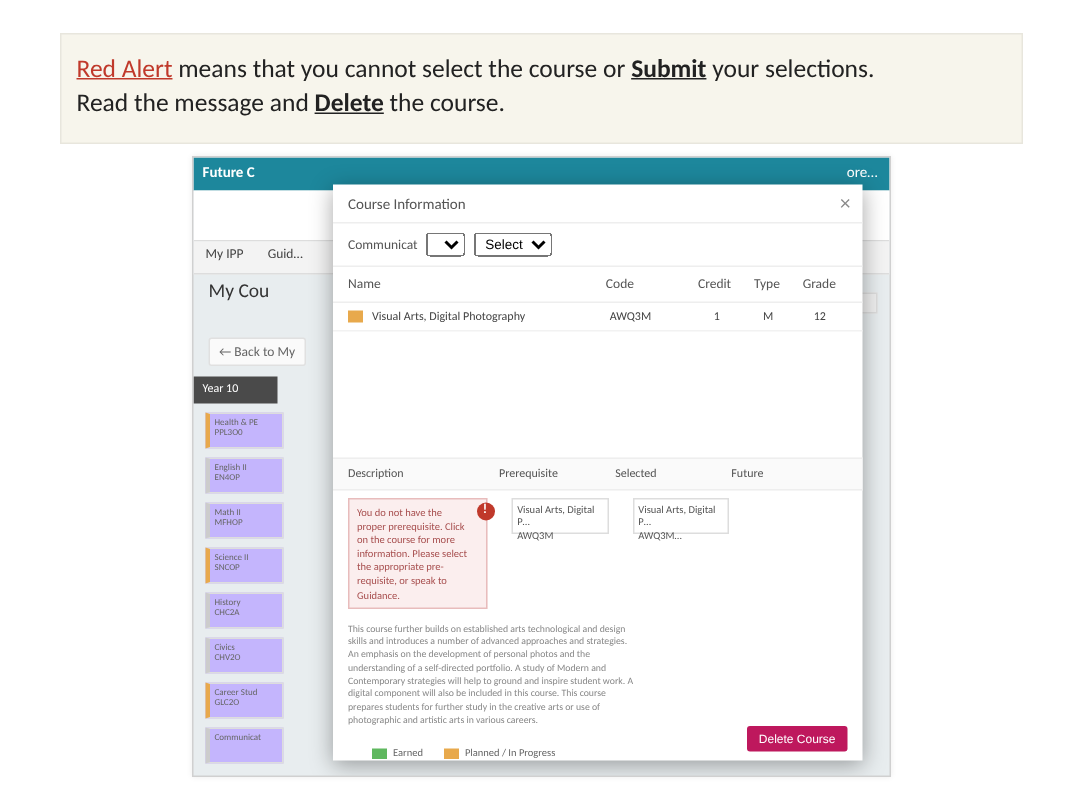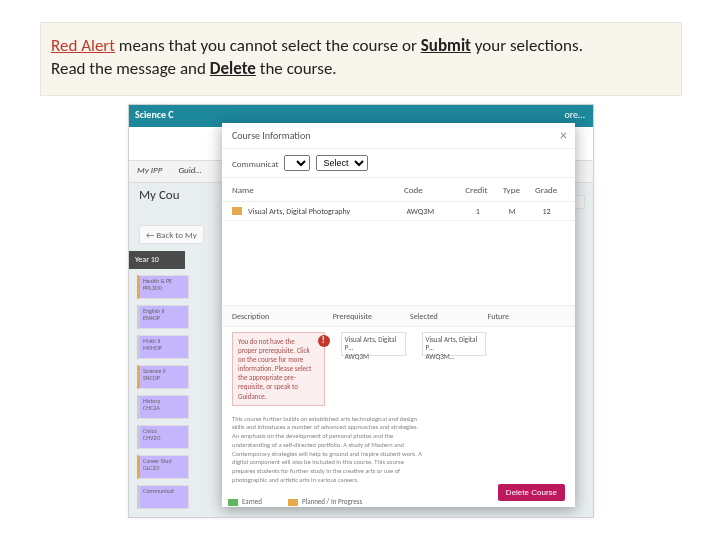--- a/index.html
+++ b/index.html
@@ -9,21 +9,21 @@
   .text-box .red { color: #c0392b; text-decoration: underline; }
   .text-box .bold { font-weight: 700; text-decoration: underline; }
   .screenshot { position: absolute; top: 104px; left: 128px; width: 466px; height: 414px; background: #e8edef; border: 1px solid #d0d0d0; box-shadow: 0 0 4px rgba(0,0,0,.08); overflow: hidden; }
   
   .bg-topbar { position:absolute; top:0; left:0; right:0; height:22px; background:#1d879c; }
   .bg-brand { position:absolute; top:3px; left:6px; color:#fff; font-size:10px; font-weight:600; }
   .bg-more { position:absolute; top:3px; right:8px; color:#fff; font-size:10px; }
   .bg-sub { position:absolute; top:22px; left:0; right:0; height:34px; background:#fff; border-bottom:1px solid #ddd; }
   .bg-tabs { position:absolute; top:56px; left:0; right:0; height:22px; background:#f3f3f3; border-bottom:1px solid #ddd; }
   .bg-tab { position:absolute; top:3px; left:8px; font-size:9px; color:#444; }
-  .bg-tab span { margin-right:14px;font-style:italic; }
+  .bg-tab span { margin-right:14px; }
   .bg-heading { position:absolute; top:82px; left:10px; font-size:13px; color:#333; }
   .bg-backlink { position:absolute; top:120px; left:10px; font-size:9px; color:#666; background:#fafafa; padding:3px 6px; border:1px solid #e0e0e0; border-radius:2px; }
   .bg-sidebar { position:absolute; top:146px; left:8px; width:40px; }
   .bg-yeartab { position:absolute; top:146px; left:0px; width:56px; height:18px; background:#4a4a4a; color:#fff; font-size:8px; padding:3px 6px; }
   .bg-card { width:52px; height:24px; background:#c4b5fd; border:1px solid #ddd; border-left:3px solid #ccc; margin-bottom:6px; font-size:6px; padding:2px 3px; color:#666; line-height:1.2; }
   .bg-card.hl { border-left-color:#e8a94c; }
   .bg-progress { position:absolute; top:90px; right:8px; width:40px; height:14px; background:#f0f0f0; border:1px solid #ddd; }
   .bg-progress-fill { width:6%; height:100%; background:#5fb85f; }
   .bg-progress-lbl { position:absolute; top:90px; right:52px; font-size:8px; color:#4aa44a; font-weight:600; }
   .bg-rpanel { position:absolute; top:134px; right:4px; width:42px; font-size:8px; color:#2a7c8b; }
@@ -48,41 +48,41 @@
   .detail-head { display:flex; padding:5px 10px; font-size:8px; color:#555; border-top:1px solid #eee; border-bottom:1px solid #eee; background:#fafafa; }
   .dcol { flex:1; }
   .dcol:first-child { flex:1.3; }
   .detail-row { display:flex; padding:5px 10px; font-size:7px; color:#555; gap:16px; }
   .alert-box { position:relative; flex:1.3; border:1px solid #e8bcbc; background:#fbeeee; color:#a85050; padding:4px 12px 4px 5px; line-height:1.3; }
   .alert-icon { position:absolute; top:2px; right:-6px; width:12px; height:12px; background:#c0392b; border-radius:50%; }
   .alert-icon::after { content:"!"; position:absolute; top:-1px; left:4px; color:#fff; font-size:9px; font-weight:700; }
   .mini-card { flex:1; border:1px solid #ddd; padding:3px; line-height:1.2; font-size:7px; color:#555; height:24px; }
   .mini-card.empty { border:none; }
   .description { padding:4px 10px 6px 10px; font-size:6.5px; color:#888; line-height:1.35; max-width:60%; }
-  .legend { display:flex; gap:26px; padding:6px 10px 2px 6px; font-size:7px; color:#666; align-items:center; }
+  .legend { display:flex; gap:14px; padding:6px 10px 2px 26px; font-size:7px; color:#666; align-items:center; }
   .legend .sw { width:10px; height:7px; display:inline-block; margin-right:4px; vertical-align:middle; }
   .sw-green { background:#5fb85f; }
   .sw-orange { background:#e8a94c; }
   .modal-footer { position:absolute; bottom:6px; right:10px; }
   .delete-btn { background:#be185d; color:#fff; font-size:8px; padding:4px 8px; border:none; border-radius:2px; cursor:pointer;text-align:center; }
 </style>
 </head>
 <body>
 
 <div class="slide">
 
   <div class="text-box">
     <span class="red">Red Alert</span><span> means that you cannot select the course or </span><span class="bold">Submit</span><span> your selections.</span><br>
     <span>Read the message and </span><span class="bold">Delete</span><span> the course.</span>
   </div>
 
   <div class="screenshot">
 
     <div class="bg-topbar"></div>
-    <div class="bg-brand">Science C</div>
+    <div class="bg-brand">Future C</div>
     <div class="bg-more">ore…</div>
     <div class="bg-sub"></div>
     <div class="bg-tabs">
       <div class="bg-tab">
         <span>My IPP</span>
         <span>Guid…</span>
       </div>
     </div>
     <div class="bg-heading">My Cou</div>
     <div class="bg-progress-lbl">6%</div>

